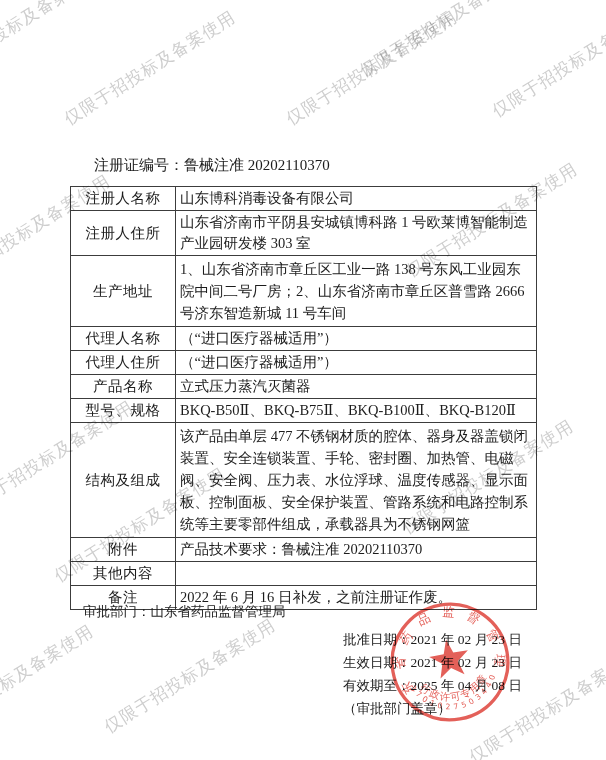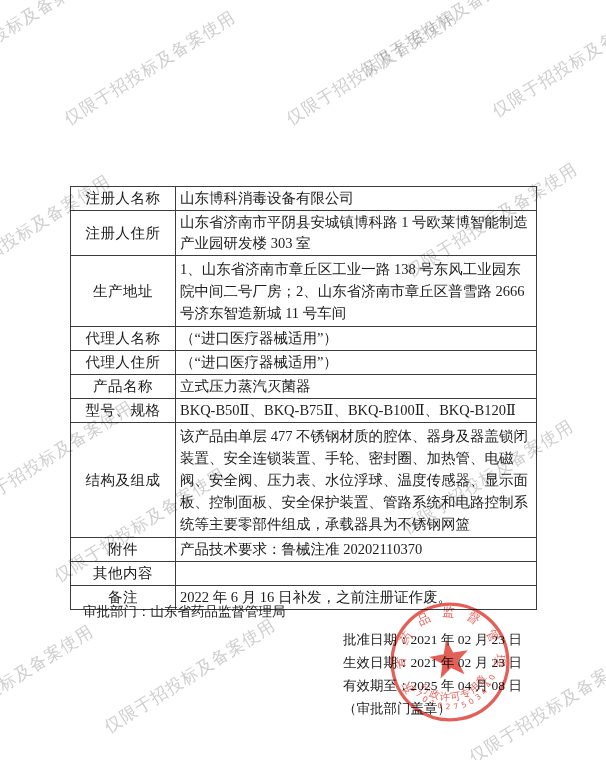--- a/index.html
+++ b/index.html
@@ -59,20 +59,23 @@
   <div class="wm" style="left:25px;top:232px">仅限于招投标及备案使用</div>
   <div class="wm" style="left:492px;top:220px">仅限于招投标及备案使用</div>
   <div class="wm" style="left:48px;top:458px">仅限于招投标及备案使用</div>
   <div class="wm" style="left:140px;top:525px">仅限于招投标及备案使用</div>
   <div class="wm" style="left:488px;top:477px">仅限于招投标及备案使用</div>
   <div class="wm" style="left:190px;top:676px">仅限于招投标及备案使用</div>
   <div class="wm" style="left:8px;top:682px">仅限于招投标及备案使用</div>
   <div class="wm" style="left:555px;top:706px">仅限于招投标及备案使用</div>
 
 
+  <div class="cert-no">
+    <span>注册证编号：</span><span>鲁械注准 20202110370</span>
+  </div>
 
   <table class="cert">
     <tbody>
         <tr>
       <td class="lbl">注册人名称</td>
       <td class="val">山东博科消毒设备有限公司</td>
     </tr>
     <tr>
       <td class="lbl">注册人住所</td>
       <td class="val">山东省济南市平阴县安城镇博科路 1 号欧莱博智能制造产业园研发楼 303 室</td>

